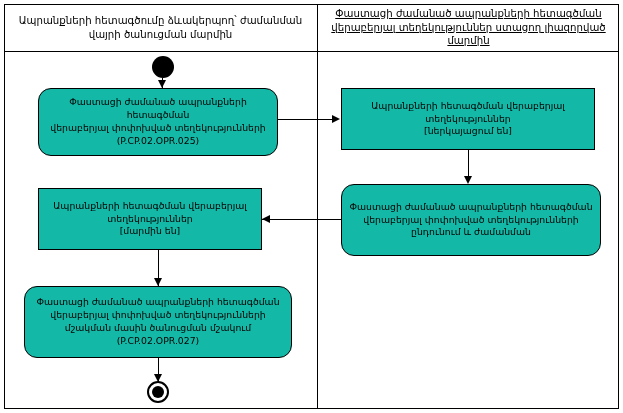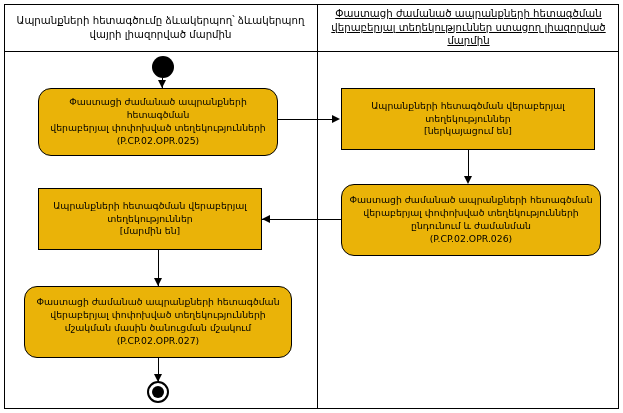--- a/index.html
+++ b/index.html
@@ -63,21 +63,21 @@
     line-height: 1.35;
   }
   .lane-header.left  { left: 4px;   width: 313px; }
   .lane-header.right { left: 318px; width: 301px; text-decoration: underline; }
 
   
   .node {
     position: absolute;
     box-sizing: border-box;
     border: 1.2px solid #000000;
-    background: #eab308;
+    background: #14b8a6;
     display: flex;
     align-items: center;
     justify-content: center;
     text-align: center;
     font-size: 9.3px;
     line-height: 1.38;
     padding: 2px 6px;
   }
   .node.rounded { border-radius: 13px; }
   .node-text { display: block; width: 100%; }
@@ -156,21 +156,21 @@
 </head>
 <body>
 
 <div id="diagram-root">
 
   <div class="frame"></div>
   <div class="lane-divider"></div>
   <div class="header-divider"></div>
 
   <div class="lane-header left">
-    <span>Ապրանքների հետագծումը ձևակերպող՝ ձևակերպող վայրի լիազորված մարմին</span>
+    <span>Ապրանքների հետագծումը ձևակերպող՝ ժամանման վայրի ծանուցման մարմին</span>
   </div>
 
   <div class="lane-header right">
     <span>Փաստացի ժամանած ապրանքների հետագծման վերաբերյալ տեղեկություններ ստացող լիազորված մարմին</span>
   </div>
 
   <div class="start-node"></div>
   <div class="conn v" style="left:162px; top:78px; height:14px;"></div>
   <div class="arrowhead down" style="left:158px; top:80px;"></div>
 
@@ -194,21 +194,20 @@
   </div>
 
   <div class="conn v" style="left:468px; top:150px; height:32px;"></div>
   <div class="arrowhead down" style="left:464px; top:176px;"></div>
 
   <div class="node rounded" id="node-opr026">
     <span class="node-text">
       <span class="ln">Փաստացի ժամանած ապրանքների հետագծման</span>
       <span class="ln">վերաբերյալ փոփոխված տեղեկությունների</span>
       <span class="ln">ընդունում և ժամանման</span>
-      <span class="ln">(P.CP.02.OPR.026)</span>
     </span>
   </div>
 
   <div class="conn h" style="left:262px; top:219px; width:80px;"></div>
   <div class="arrowhead left" style="left:262px; top:215px;"></div>
 
   <div class="node" id="node-state-left">
     <span class="node-text">
       <span class="ln">Ապրանքների հետագծման վերաբերյալ</span>
       <span class="ln">տեղեկություններ</span>

